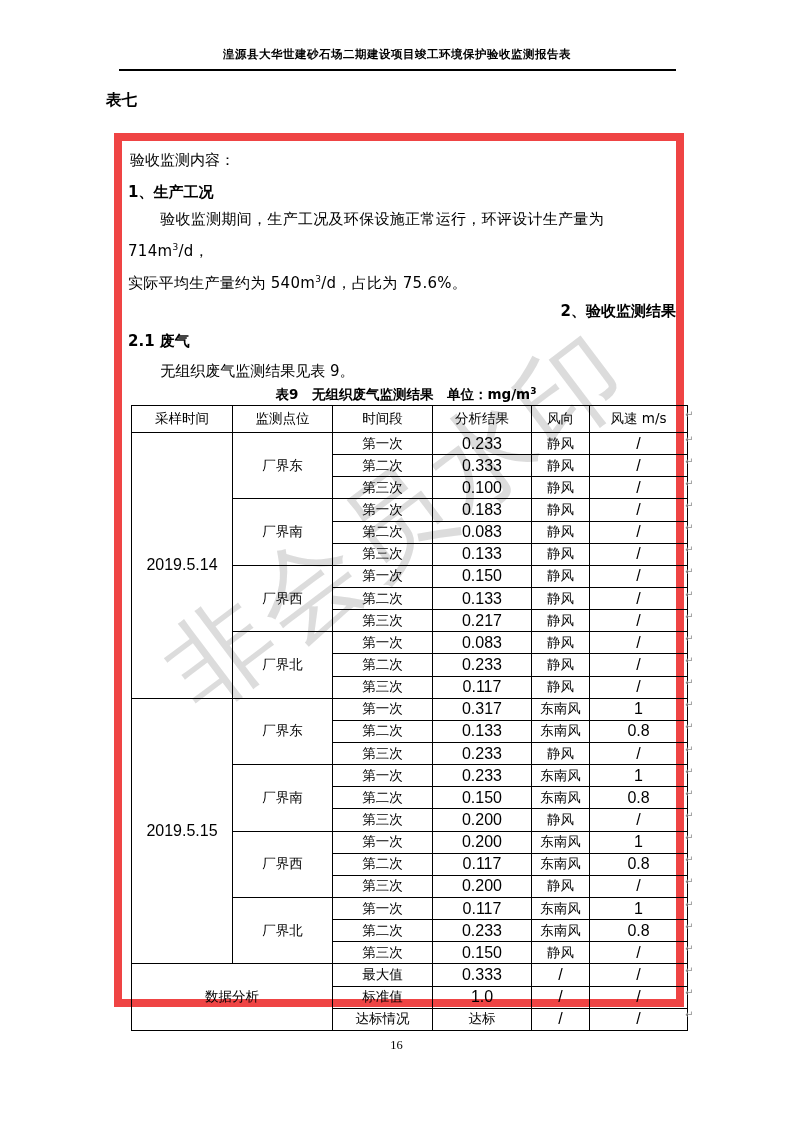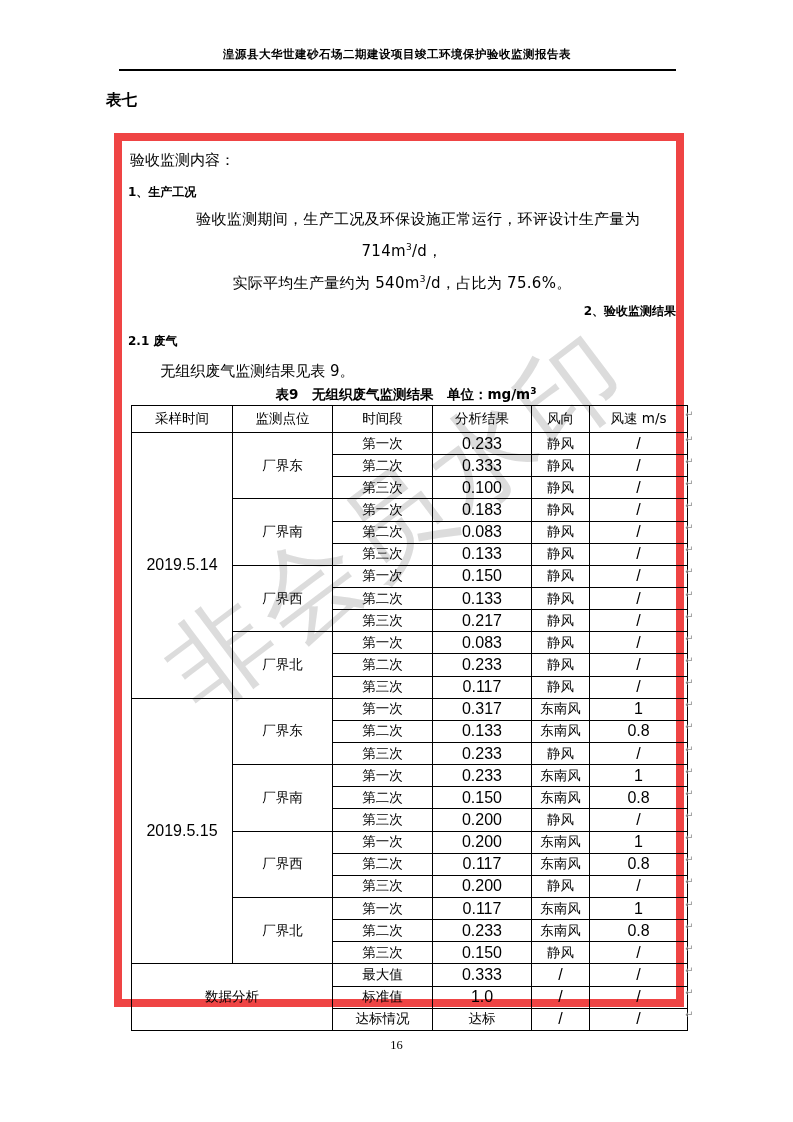--- a/index.html
+++ b/index.html
@@ -33,23 +33,23 @@
     font-size: 104px; letter-spacing: 5px; white-space: nowrap;
     color: #c7c7c7; opacity: .62; z-index: 1; pointer-events: none;
   }
 
   .content-box {
     position: absolute; top: 133px; left: 114px; width: 570px; height: 874px;
     border: 8px solid #ef4444; z-index: 2; background: transparent;
     padding: 6px 0 0 6px;
   }
   .intro { font-size: 15px; margin: 3px 0 0 2px; line-height: 21px; }
-  .h-bold { font-size: 12px; font-weight: bold; line-height: 21px; }
+  .h-bold { font-size: 15px; font-weight: bold; line-height: 21px; }
   .h1 { margin-top: 11px; }
-  .para-line { font-size: 15px; line-height: 32px; letter-spacing: .3px; text-align: center; }
+  .para-line { font-size: 15px; line-height: 32px; letter-spacing: .3px; }
   .indent { text-indent: 2.15em; }
   .line2 { margin-left: -4px; padding-left: 4px; }
   .h2 { margin-top: 2px; text-align: right; }
   .h3 { margin-top: 9px; }
   .note { margin-top: 9px; font-size: 15px; line-height: 21px; }
   .table-title { margin-top: 3px; width: 556px; text-align: center; font-size: 13.5px; font-weight: bold; line-height: 18px; }
   sup { font-size: 9px; vertical-align: super; line-height: 0; }
 
   table.mon-table {
     border-collapse: collapse; table-layout: fixed;

